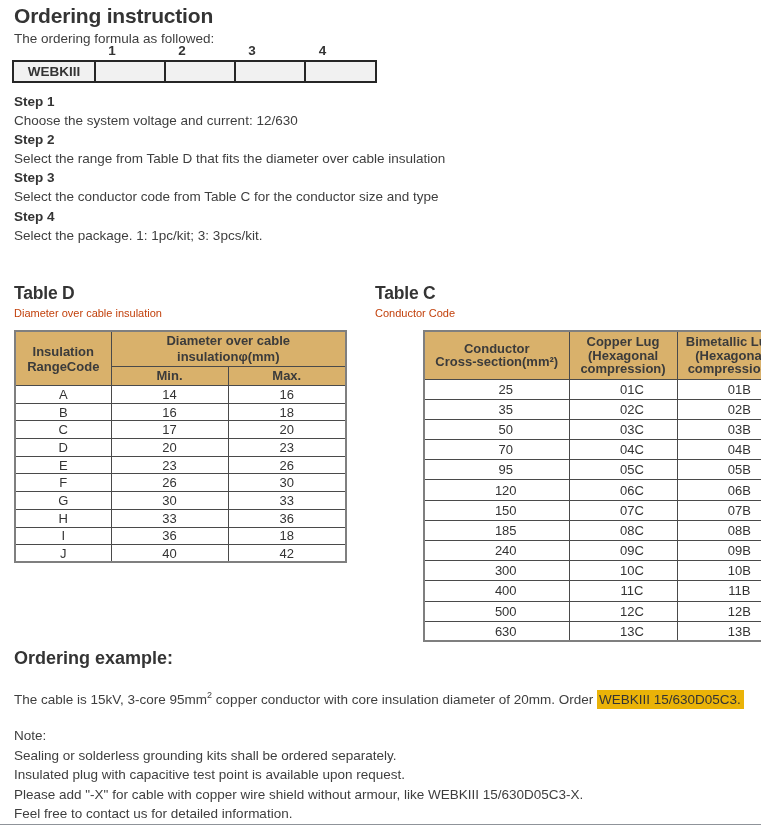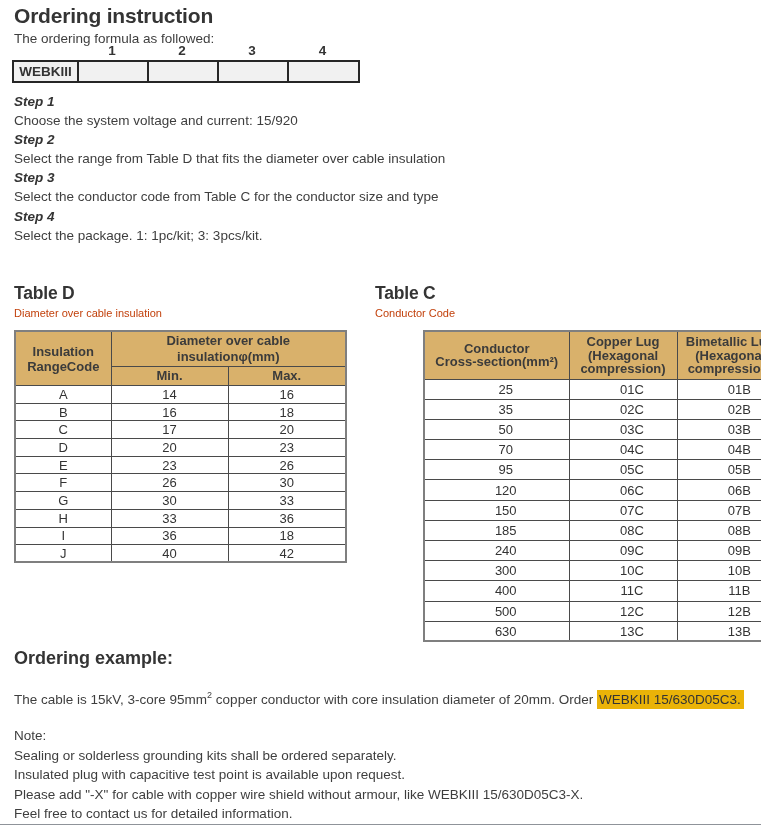--- a/index.html
+++ b/index.html
@@ -23,27 +23,27 @@
   .pos-row .cell { box-sizing: border-box; text-align: center; font-weight: 700; font-size: 13.5px; color: #343434; }
   .pos-row .c0 { width: 65px; }
   .pos-row .c1, .pos-row .c2, .pos-row .c3 { width: 70px; }
   .pos-row .c4 { width: 71px; }
 
   table.formula { position: absolute; left: 12px; top: 60px; border-collapse: collapse; table-layout: fixed; }
   table.formula td {
     box-sizing: border-box; border: 2px solid #262626; background: #f1f1f1;
     height: 21px; padding: 0 4px; font-size: 13.5px; color: #343434;
   }
-  table.formula td.prefix { width: 65px; font-weight: 700; text-align: center; }
+  table.formula td.prefix { width: 82px; font-weight: 700; text-align: center; }
   table.formula td.blank { width: 70px; }
   table.formula td.blank-last { width: 71px; }
 
   
   .steps { position: absolute; left: 14px; top: 92px; font-size: 13.5px; line-height: 19.1px; }
-  .step-label { font-weight: 700; color: #343434; font-style: italic; }
+  .step-label { font-weight: 700; color: #343434; }
   .step-text { color: #3e3e3e; }
 
   
   .table-d-block { position: absolute; left: 14px; top: 283px; }
   .table-c-block { position: absolute; left: 375px; top: 283px; }
 
   table.data { border-collapse: collapse; table-layout: fixed; margin-top: 11px; border: 2px solid #7f7f7f; }
   table.data th, table.data td { box-sizing: border-box; border: 1px solid #4a4a4a; text-align: center; }
   table.data th {
     background: #d9b16b; color: #3b3b3b; font-size: 13px; font-weight: 700;
@@ -102,21 +102,21 @@
       <td class="blank"></td>
       <td class="blank"></td>
       <td class="blank"></td>
       <td class="blank-last"></td>
     </tr>
   </tbody>
     </table>
 
   <div class="steps">
     <div class="step-label">Step 1</div>
-    <div class="step-text">Choose the system voltage and current: 15/920</div>
+    <div class="step-text">Choose the system voltage and current: 12/630</div>
     <div class="step-label">Step 2</div>
     <div class="step-text">Select the range from Table D that fits the diameter over cable insulation</div>
     <div class="step-label">Step 3</div>
     <div class="step-text">Select the conductor code from Table C for the conductor size and type</div>
     <div class="step-label">Step 4</div>
     <div class="step-text">Select the package. 1: 1pc/kit; 3: 3pcs/kit.</div>
   </div>
 
   <div class="table-d-block">
     <div class="h2">Table D</div>

